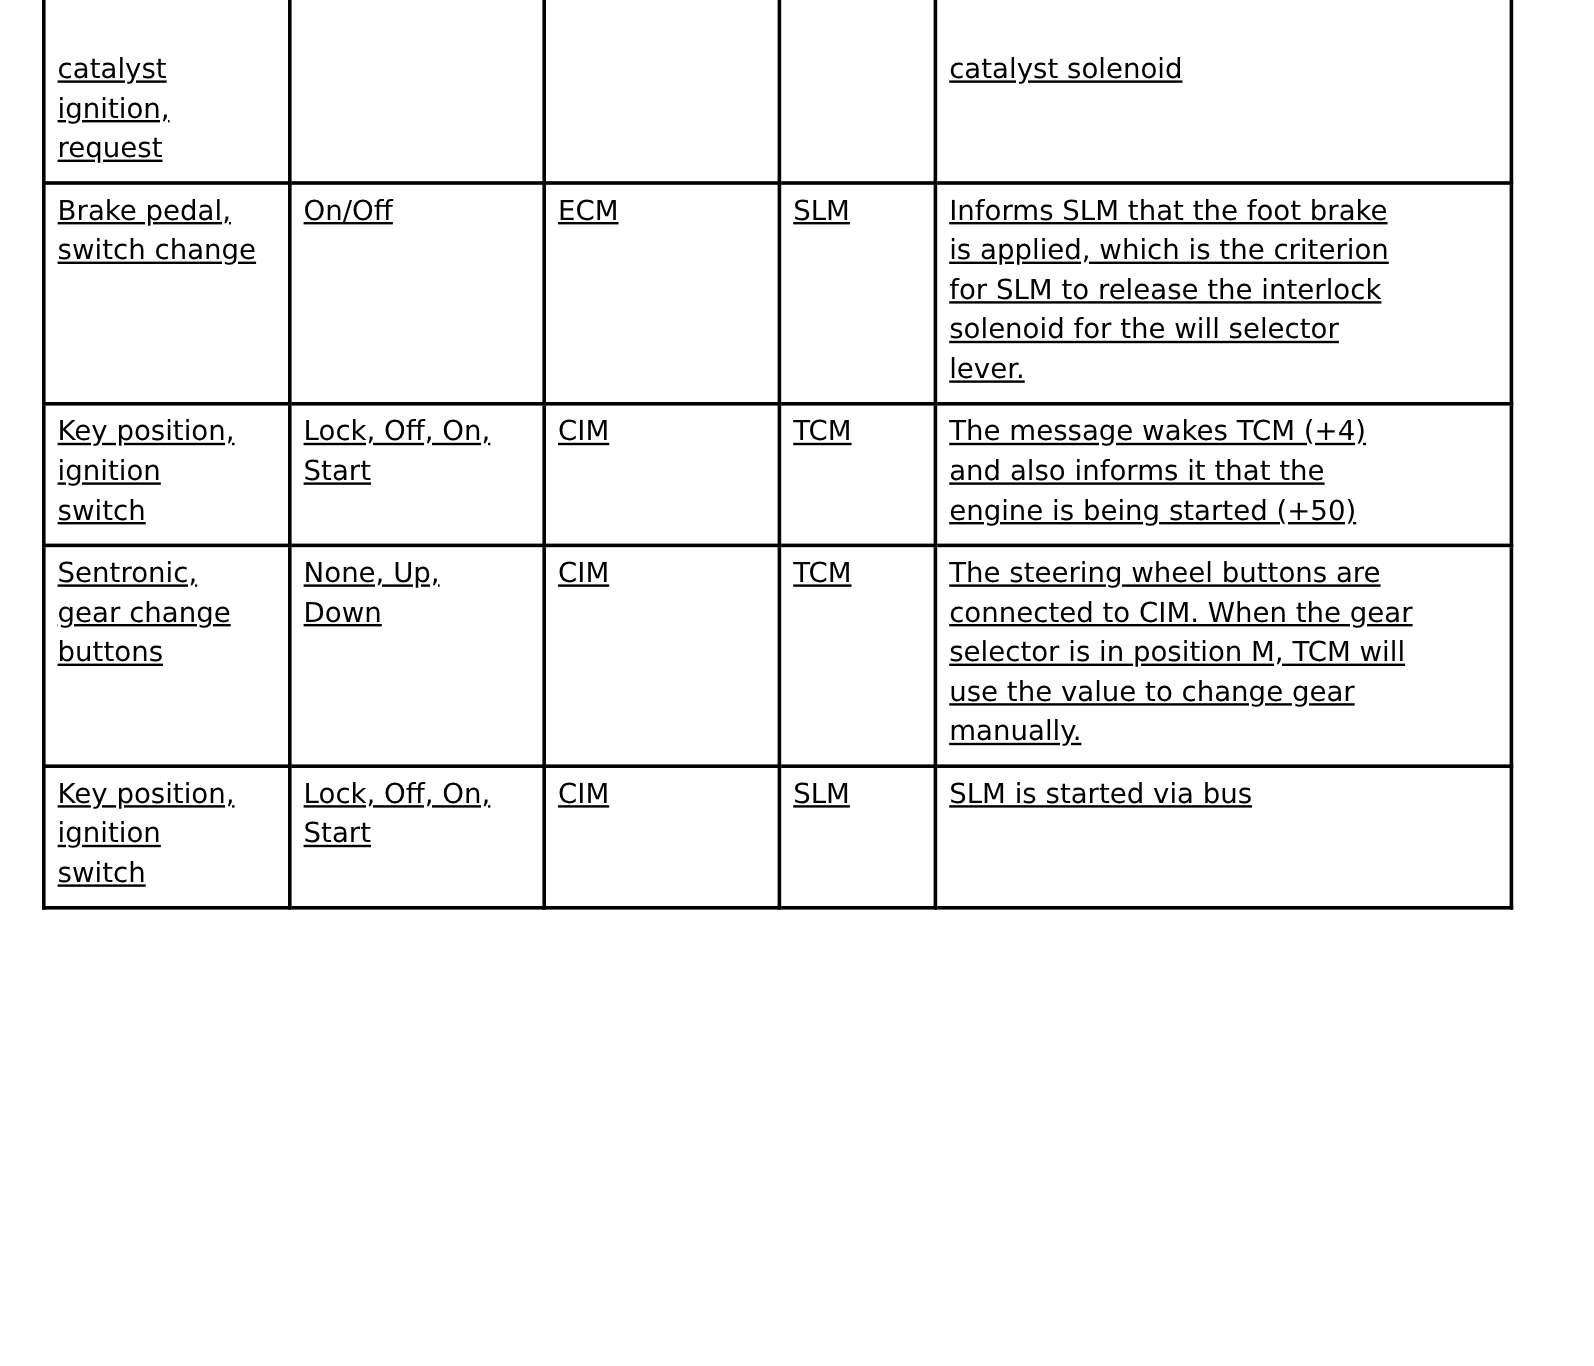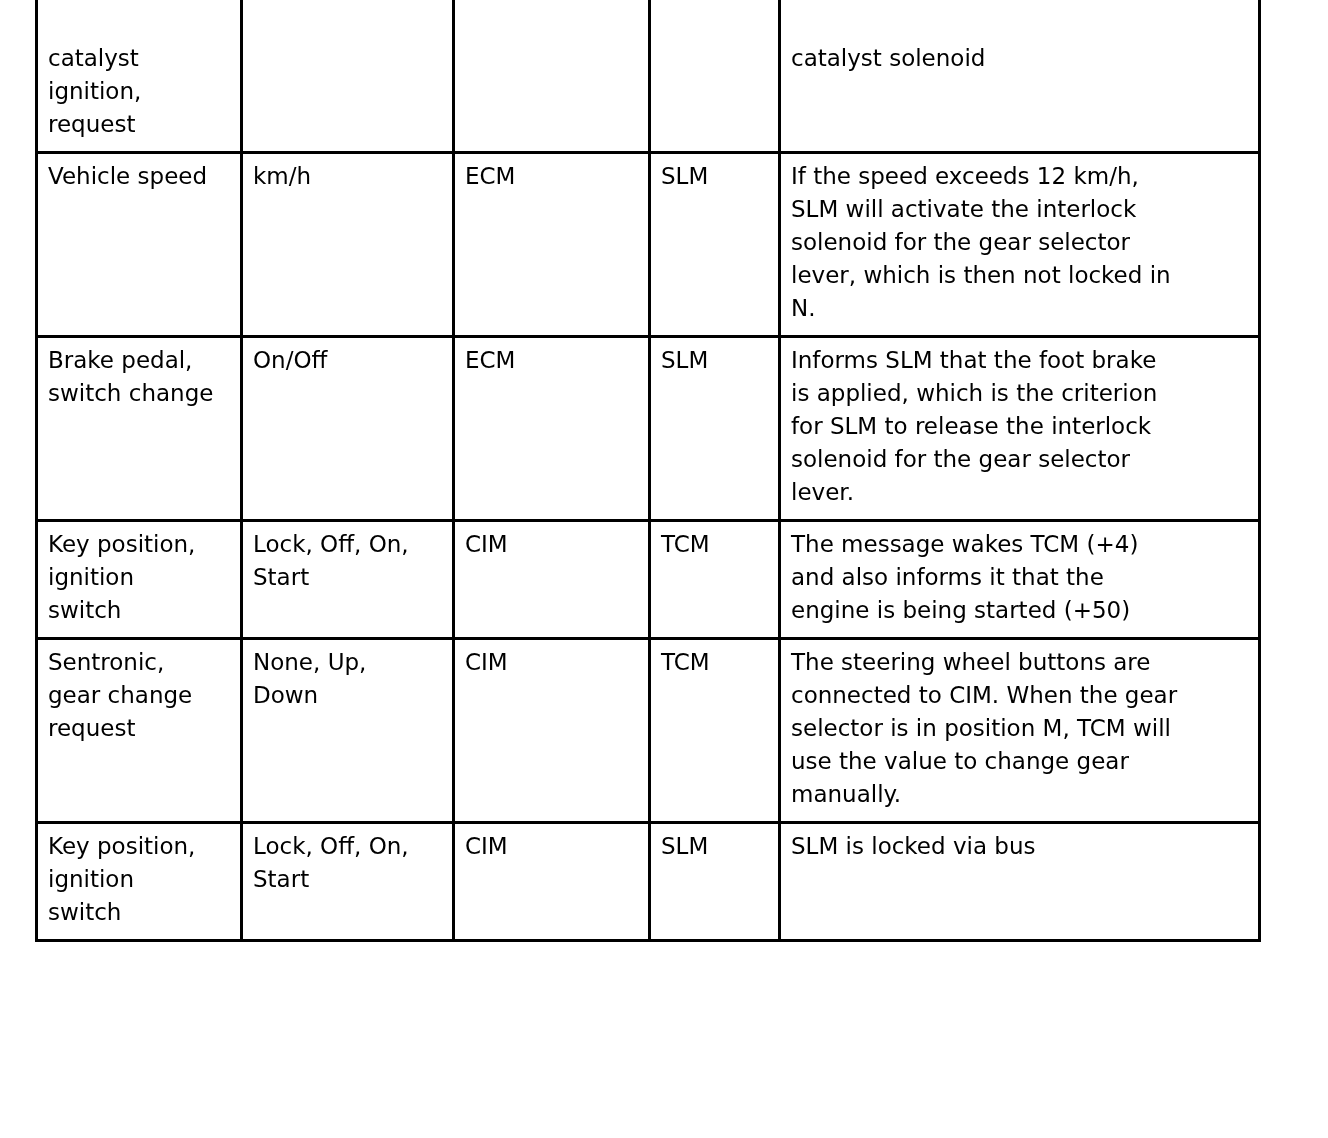--- a/index.html
+++ b/index.html
@@ -8,20 +8,21 @@
     background: #ffffff;
   }
   .page {
     width: 1328px;
     height: 1138px;
     background: #ffffff;
     overflow: hidden;
     position: relative;
     font-family: "DejaVu Sans", "Liberation Sans", sans-serif;
     color: #000000;
+    text-decoration: underline;
   }
   table.signal-table {
     border-collapse: collapse;
     table-layout: fixed;
     margin-left: 35px;
     margin-top: 0;
     width: 1223px;
   }
   col.c-signal      { width: 205px; }
   col.c-values      { width: 212px; }
@@ -60,73 +61,62 @@
         <tr class="cut-row">
           <td>catalyst
 ignition,
 request</td>
           <td></td>
           <td></td>
           <td></td>
           <td>catalyst solenoid</td>
         </tr>
         <tr>
-          <td>Vehicle speed</td>
-          <td>km/h</td>
-          <td>ECM</td>
-          <td>SLM</td>
-          <td>If the speed exceeds 12 km/h,
-SLM will activate the interlock
-solenoid for the gear selector
-lever, which is then not locked in
-N.</td>
-        </tr>
-        <tr>
           <td>Brake pedal,
 switch change</td>
           <td>On/Off</td>
           <td>ECM</td>
           <td>SLM</td>
           <td>Informs SLM that the foot brake
 is applied, which is the criterion
 for SLM to release the interlock
-solenoid for the gear selector
+solenoid for the will selector
 lever.</td>
         </tr>
         <tr>
           <td>Key position,
 ignition
 switch</td>
           <td>Lock, Off, On,
 Start</td>
           <td>CIM</td>
           <td>TCM</td>
           <td>The message wakes TCM (+4)
 and also informs it that the
 engine is being started (+50)</td>
         </tr>
         <tr>
           <td>Sentronic,
 gear change
-request</td>
+buttons</td>
           <td>None, Up,
 Down</td>
           <td>CIM</td>
           <td>TCM</td>
           <td>The steering wheel buttons are
 connected to CIM. When the gear
 selector is in position M, TCM will
 use the value to change gear
 manually.</td>
         </tr>
         <tr>
           <td>Key position,
 ignition
 switch</td>
           <td>Lock, Off, On,
 Start</td>
           <td>CIM</td>
           <td>SLM</td>
-          <td>SLM is locked via bus</td>
+          <td>SLM is started via bus</td>
         </tr>
       </tbody>
   </table>
 </div>
 
 </body></html>

